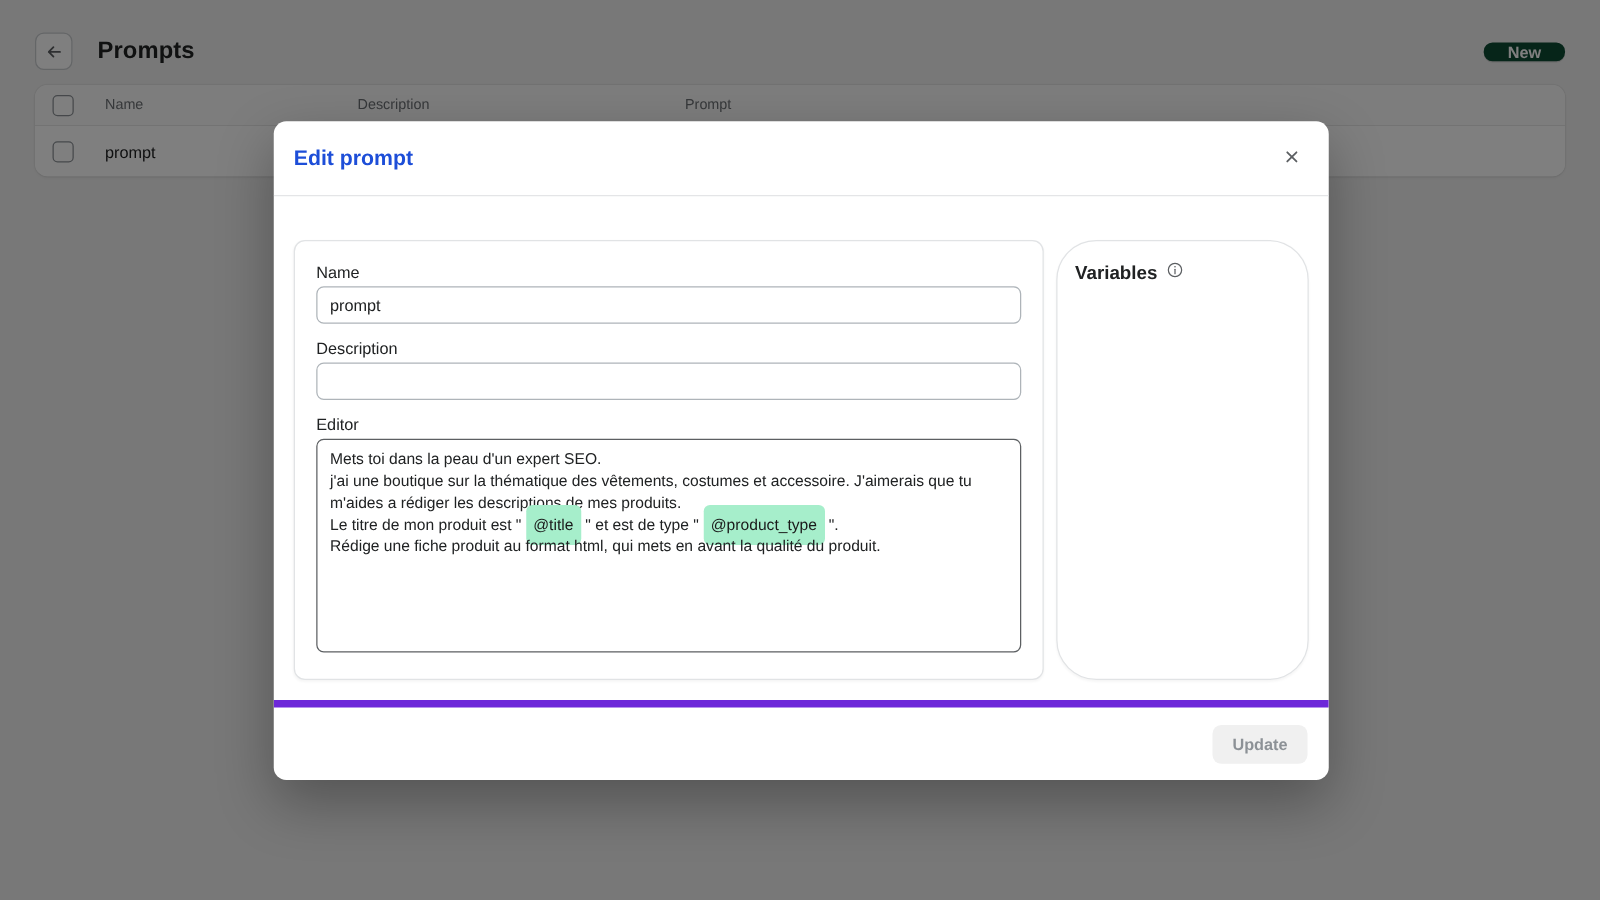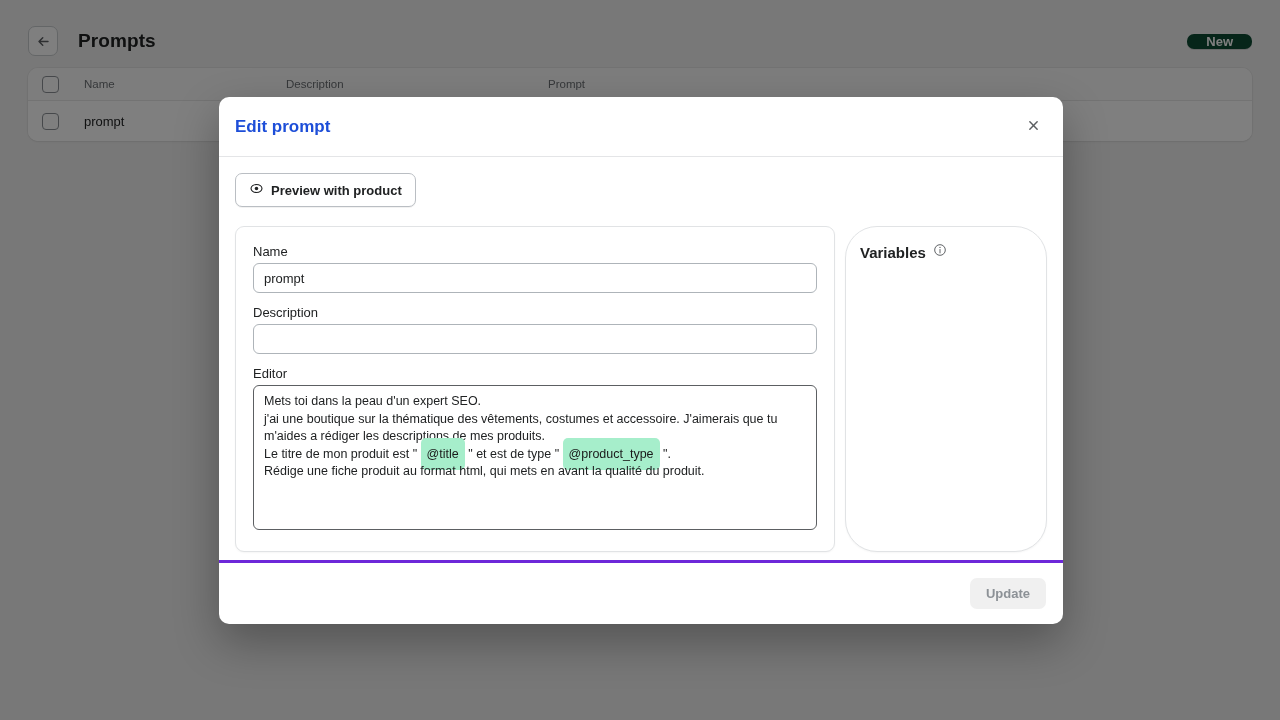--- a/index.html
+++ b/index.html
@@ -217,21 +217,21 @@
     color: #202223;
     background: #ffffff;
     outline: none;
   }
 
   .gap { height: 12px; }
 
   .editor {
     border: 1px solid #5c5f62;
     border-radius: 6px;
-    height: 145px;
+    height: 171px;
     padding: 7px 10px;
     font-size: 12.5px;
     line-height: 17.6px;
     color: #202223;
     background: #ffffff;
     overflow: hidden;
     white-space: pre-wrap;
     word-wrap: break-word;
   }
 
@@ -267,21 +267,21 @@
     border-radius: 10px;
     font-size: 11.5px;
     padding: 2px 9px;
     margin-bottom: 5px;
     cursor: pointer;
   }
   .var-pill-row { display: block; }
 
   .modal-foot {
     height: 64px;
-    border-top: 3px solid #6d28d9;
+    border-top: 6px solid #6d28d9;
     display: flex;
     align-items: center;
     justify-content: flex-end;
     padding: 0 17px;
     flex: none;
   }
   .update-btn {
     background: #f0f0f0;
     color: #8c9196;
     border: none;
@@ -338,29 +338,20 @@
       <span>
         <svg width="11" height="11" viewBox="0 0 12 12" fill="none" stroke="#5c5f62" stroke-width="1.6" stroke-linecap="round">
           <path d="M2 2l8 8M10 2l-8 8"></path>
         </svg>
       </span>
     </button>
   </div>
 
   <div class="modal-body">
 
-    <button class="preview-btn">
-      <span>
-        <svg width="15" height="15" viewBox="0 0 20 20" fill="none" stroke="#202223" stroke-width="1.5">
-          <ellipse cx="10" cy="10" rx="7.3" ry="5.4"></ellipse>
-          <circle cx="10" cy="10" r="2.3" fill="#202223" stroke="none"></circle>
-        </svg>
-      </span>
-      <span>Preview with product</span>
-    </button>
 
     <div class="panels">
 
       <div class="card form-card">
         <div class="field-label">Name</div>
         <input class="text-input" type="text" value="prompt" style="">
 
         <div class="gap"></div>
 
         <div class="field-label">Description</div>

